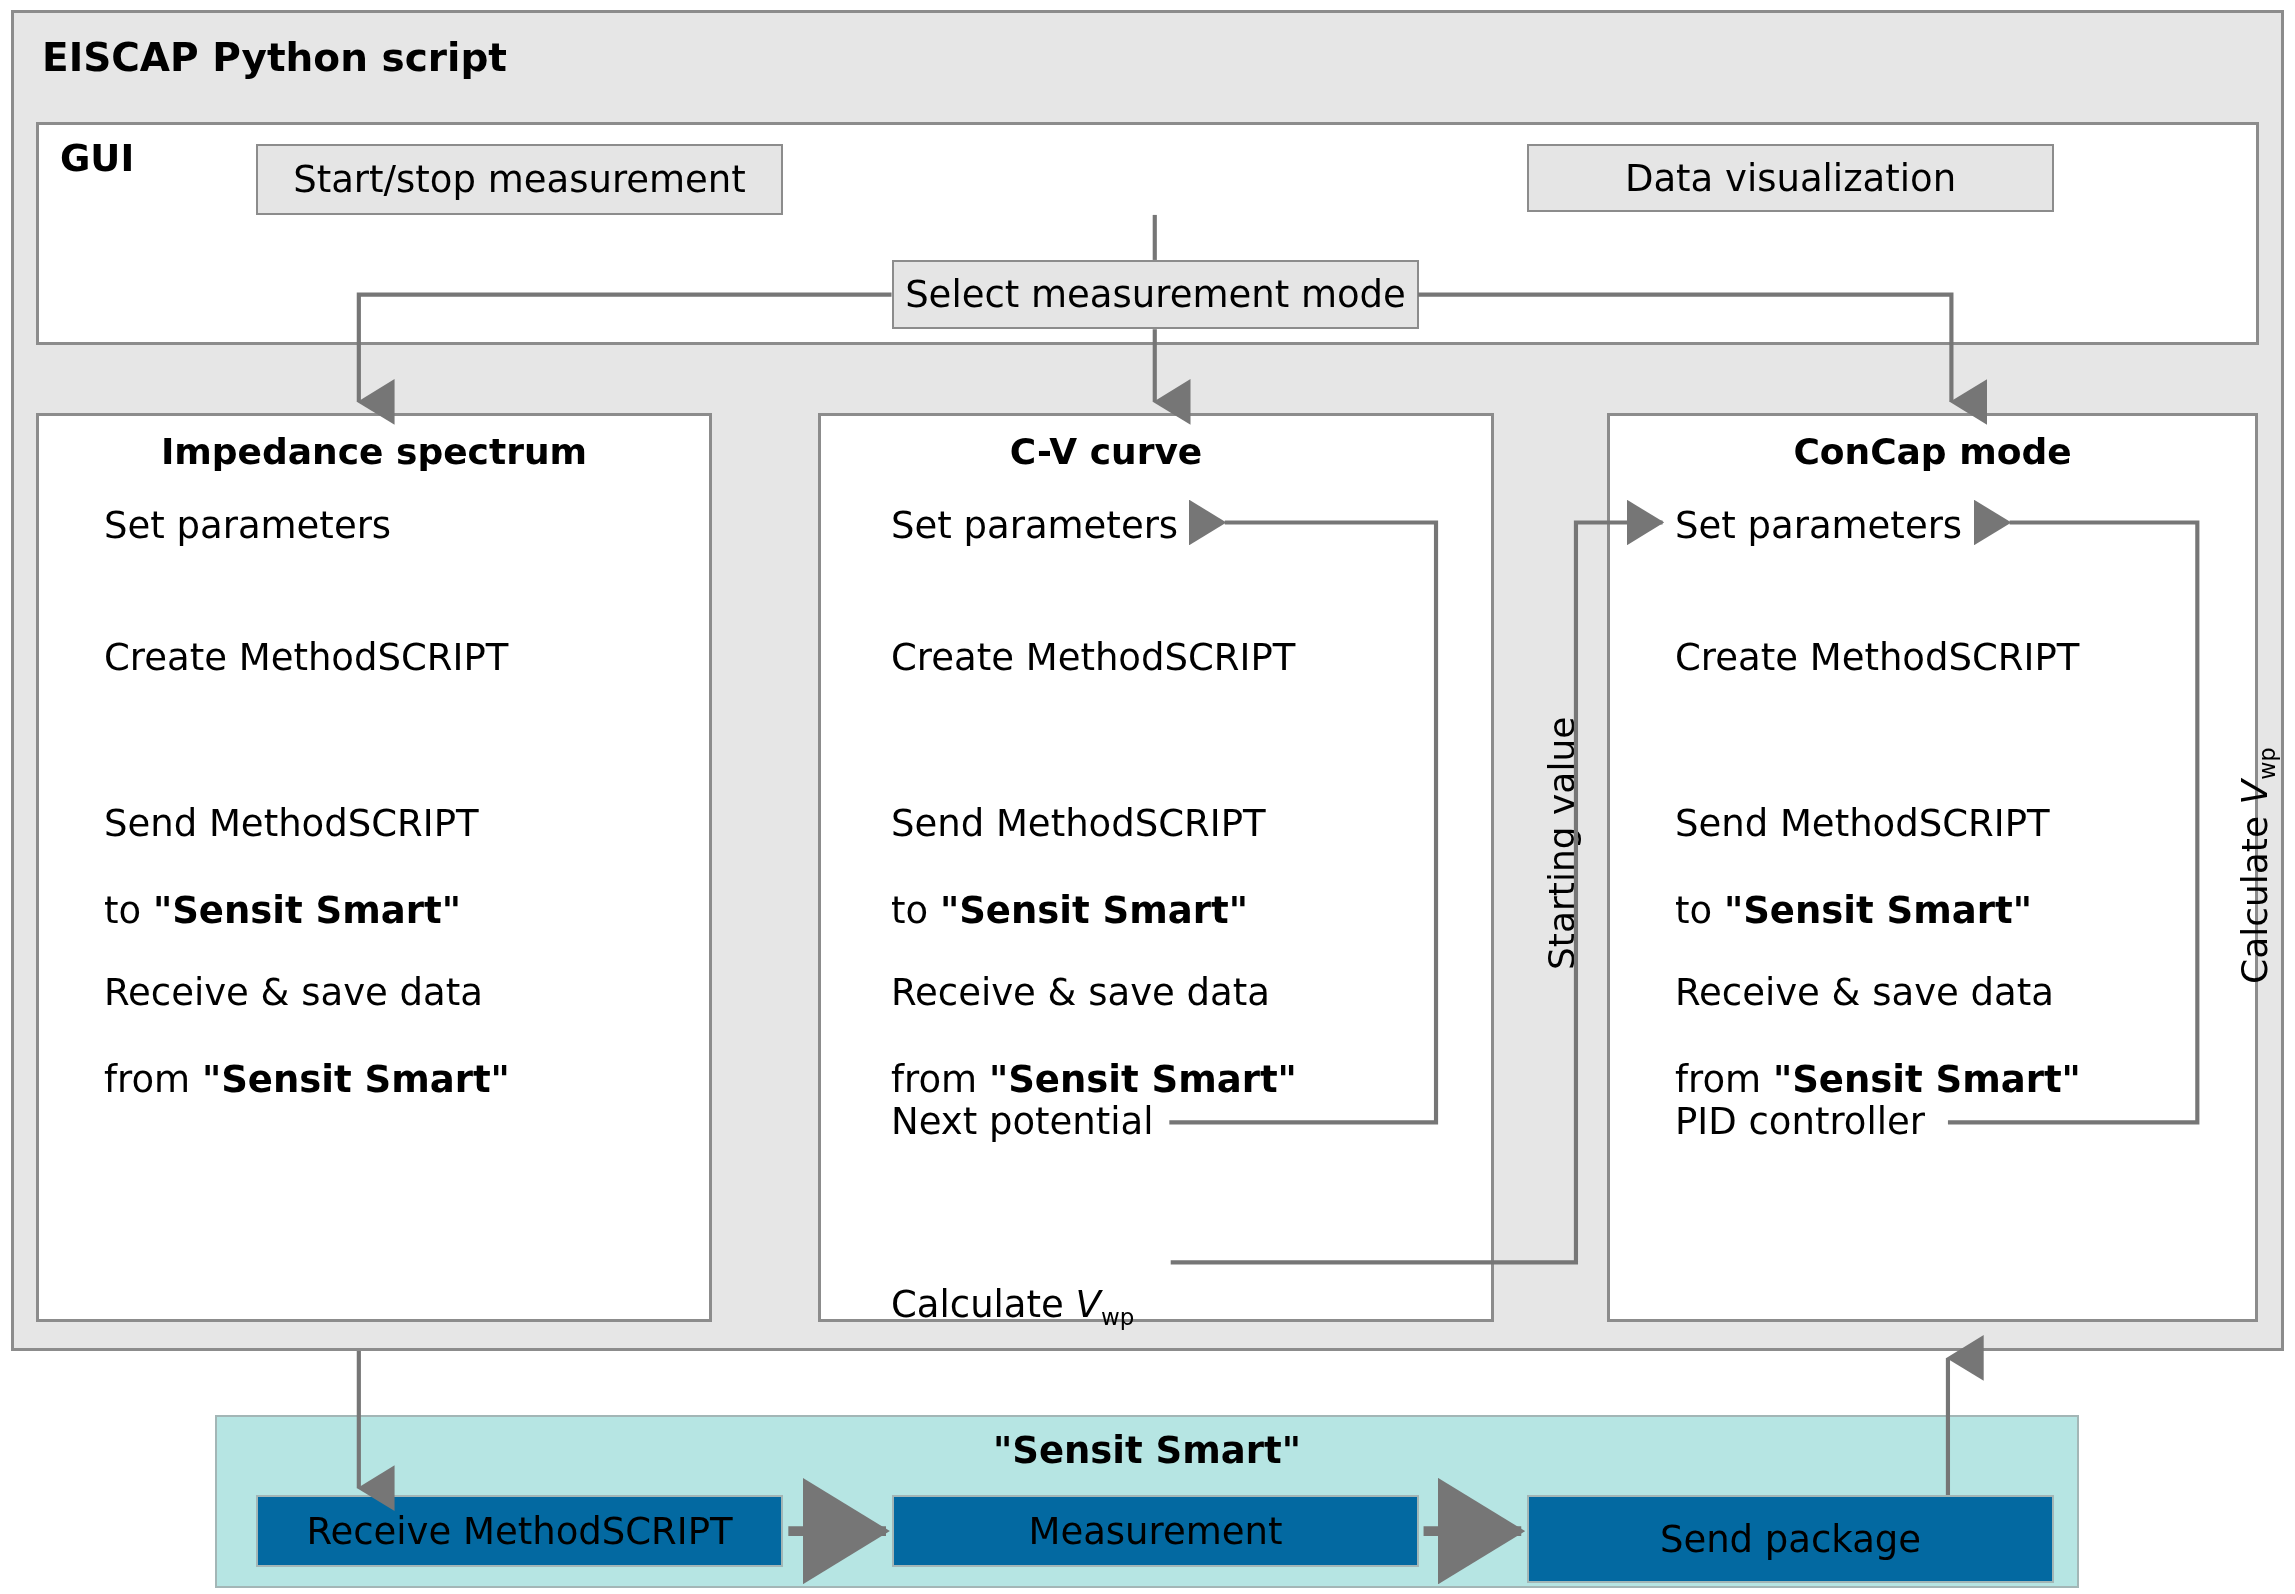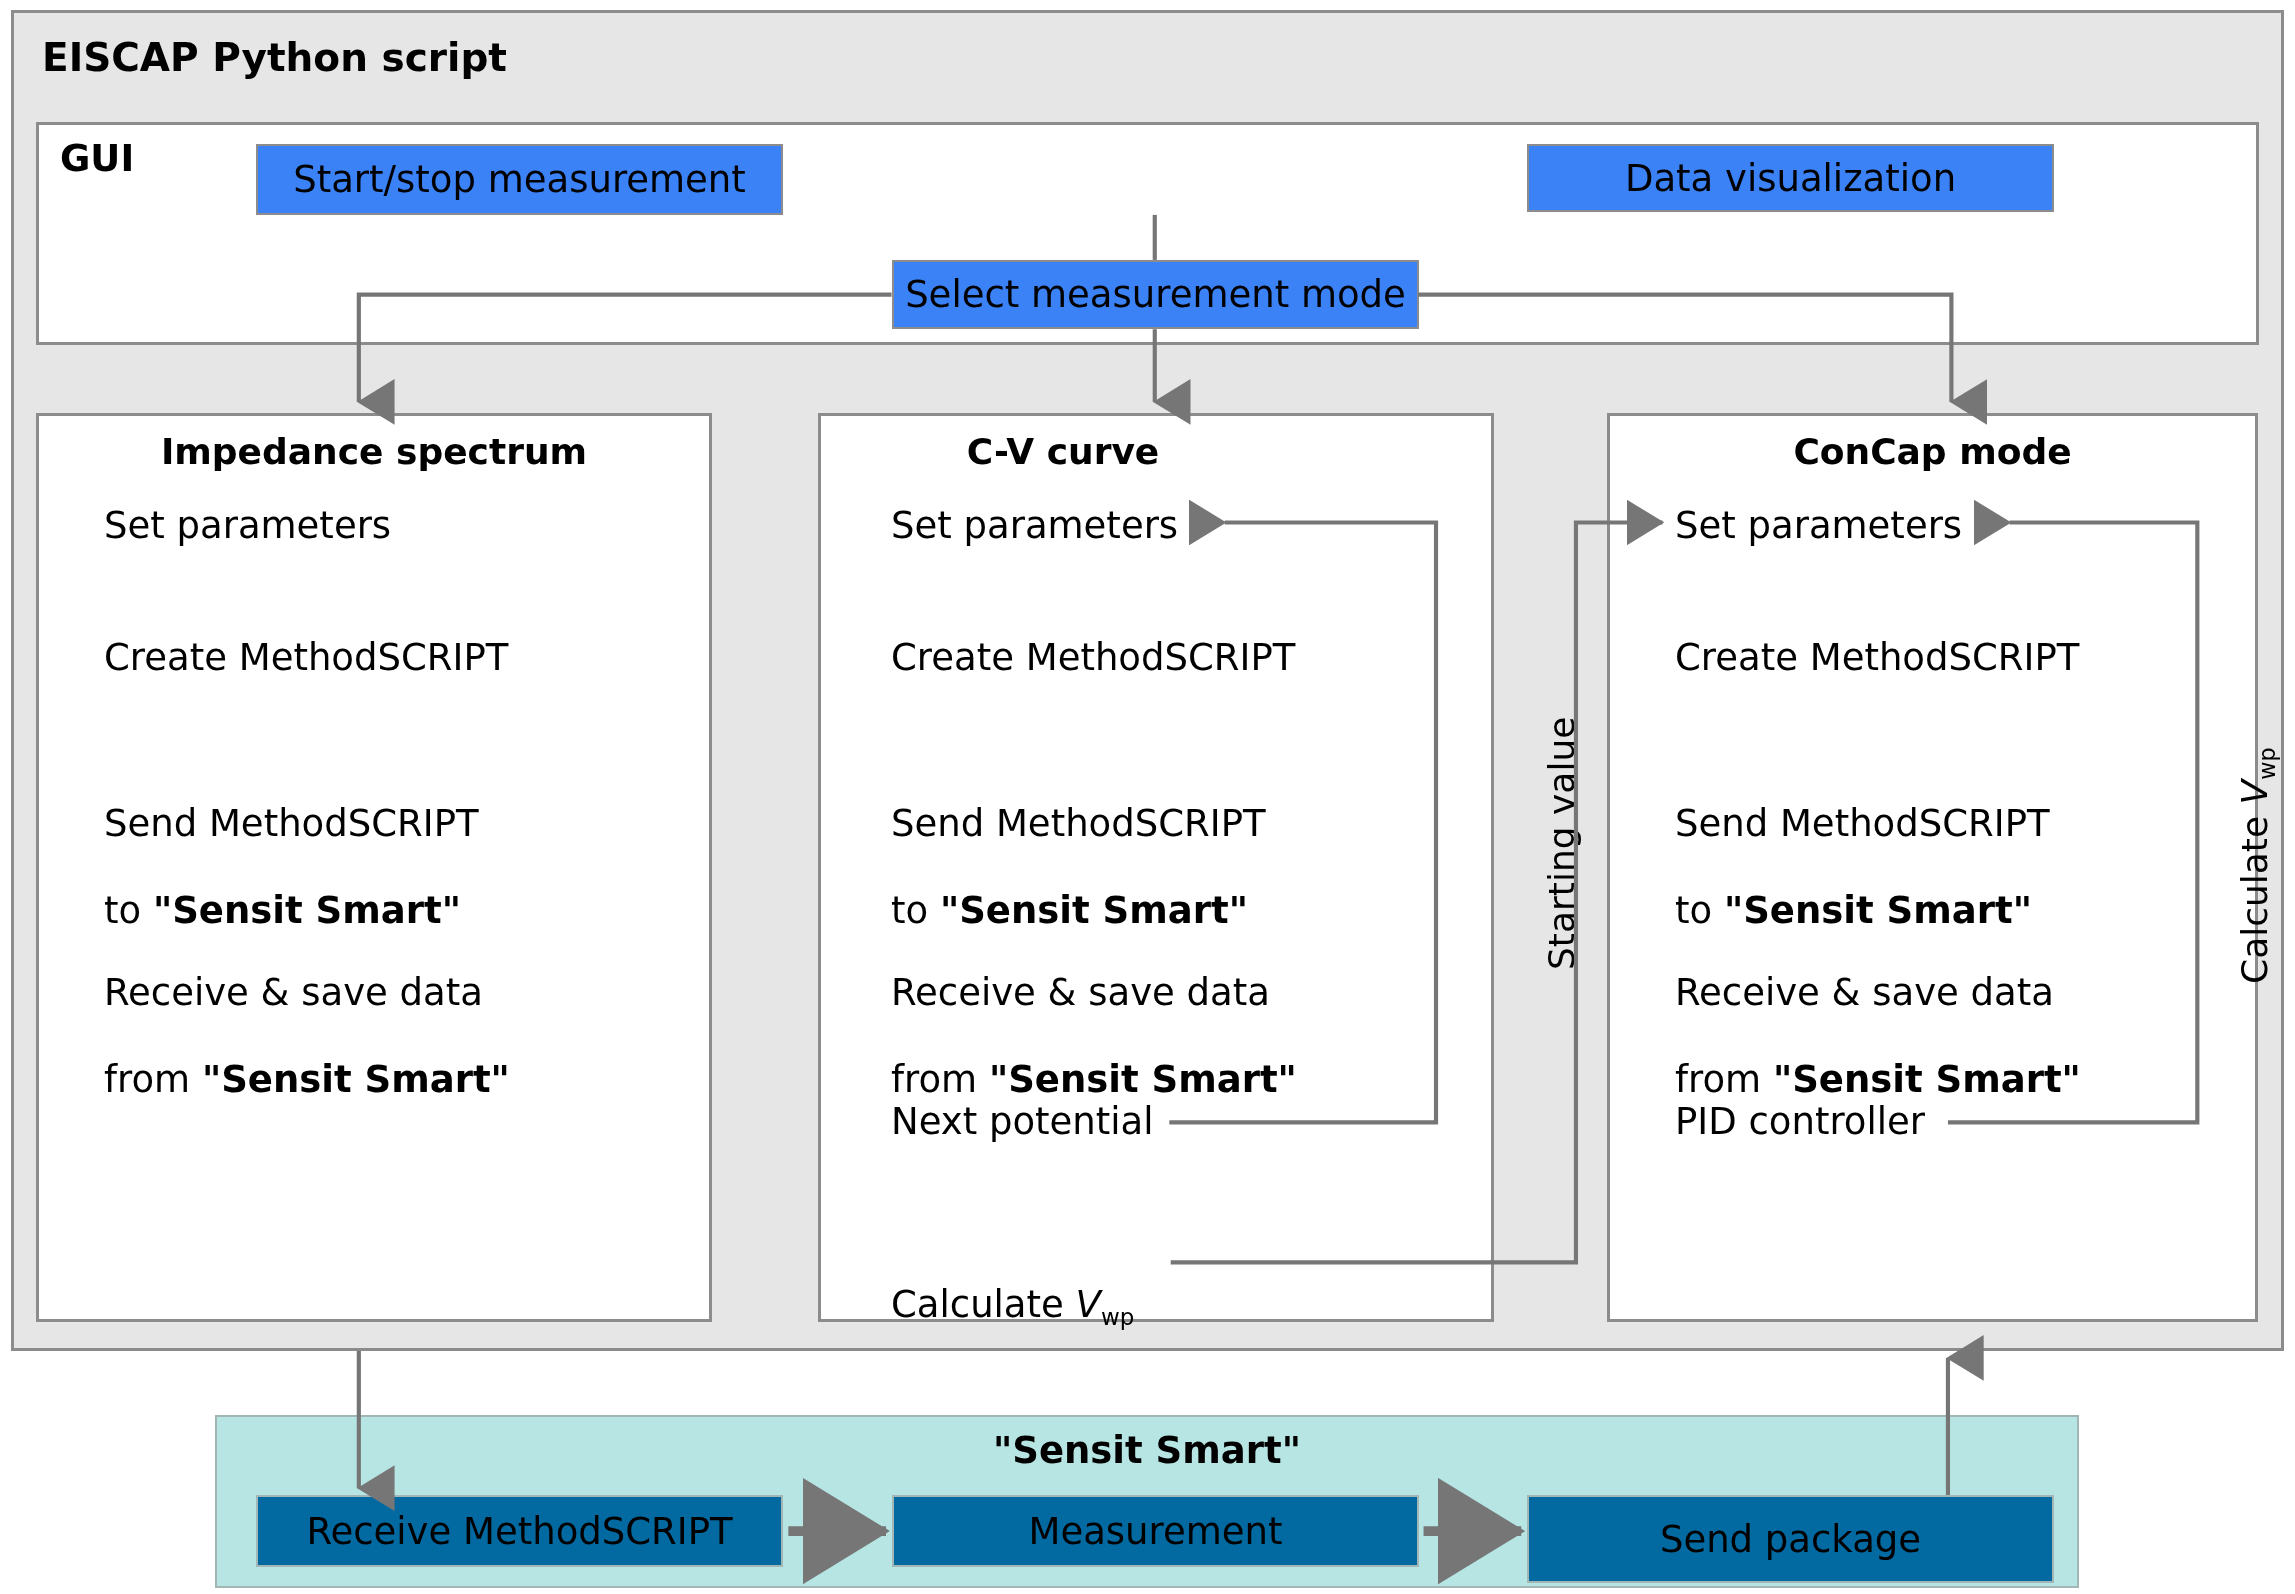--- a/index.html
+++ b/index.html
@@ -18,21 +18,21 @@
   .outer-panel{
     background:#e6e6e6;
     border:3.5px solid #8c8c8c;
   }
   .white-panel{
     background:#ffffff;
     border:3.5px solid #8c8c8c;
   }
   .gui-box{
     position:absolute;box-sizing:border-box;
-    background:#3b82f6;
+    background:#e5e5e5;
     border:2.8px solid #8c8c8c;
     display:flex;align-items:center;justify-content:center;
     font-size:37px;color:#000;
     white-space:nowrap;
   }
   .teal-panel{
     position:absolute;box-sizing:border-box;
     background:#b6e5e3;
     border:2.8px solid #a3b6b6;
   }
@@ -124,21 +124,21 @@
     <span>to </span><b>"Sensit Smart"</b>
   </div>
 
   <div class="step" style="left:104px;top:928px;">
     <span>Receive &amp; save data</span><br>
     <span>from </span><b>"Sensit Smart"</b>
   </div>
 
   <div class="panel white-panel" style="left:818px;top:413px;width:676px;height:909px;"></div>
 
-  <div class="col-title" style="left:775px;top:431px;width:576px;text-align:center;">C-V curve</div>
+  <div class="col-title" style="left:818px;top:431px;width:576px;text-align:center;">C-V curve</div>
 
   <div class="step" style="left:891px;top:504px;">Set parameters</div>
 
   <div class="step" style="left:891px;top:636px;">Create MethodSCRIPT</div>
 
   <div class="step" style="left:891px;top:759px;">
     <span>Send MethodSCRIPT</span><br>
     <span>to </span><b>"Sensit Smart"</b>
   </div>
 

